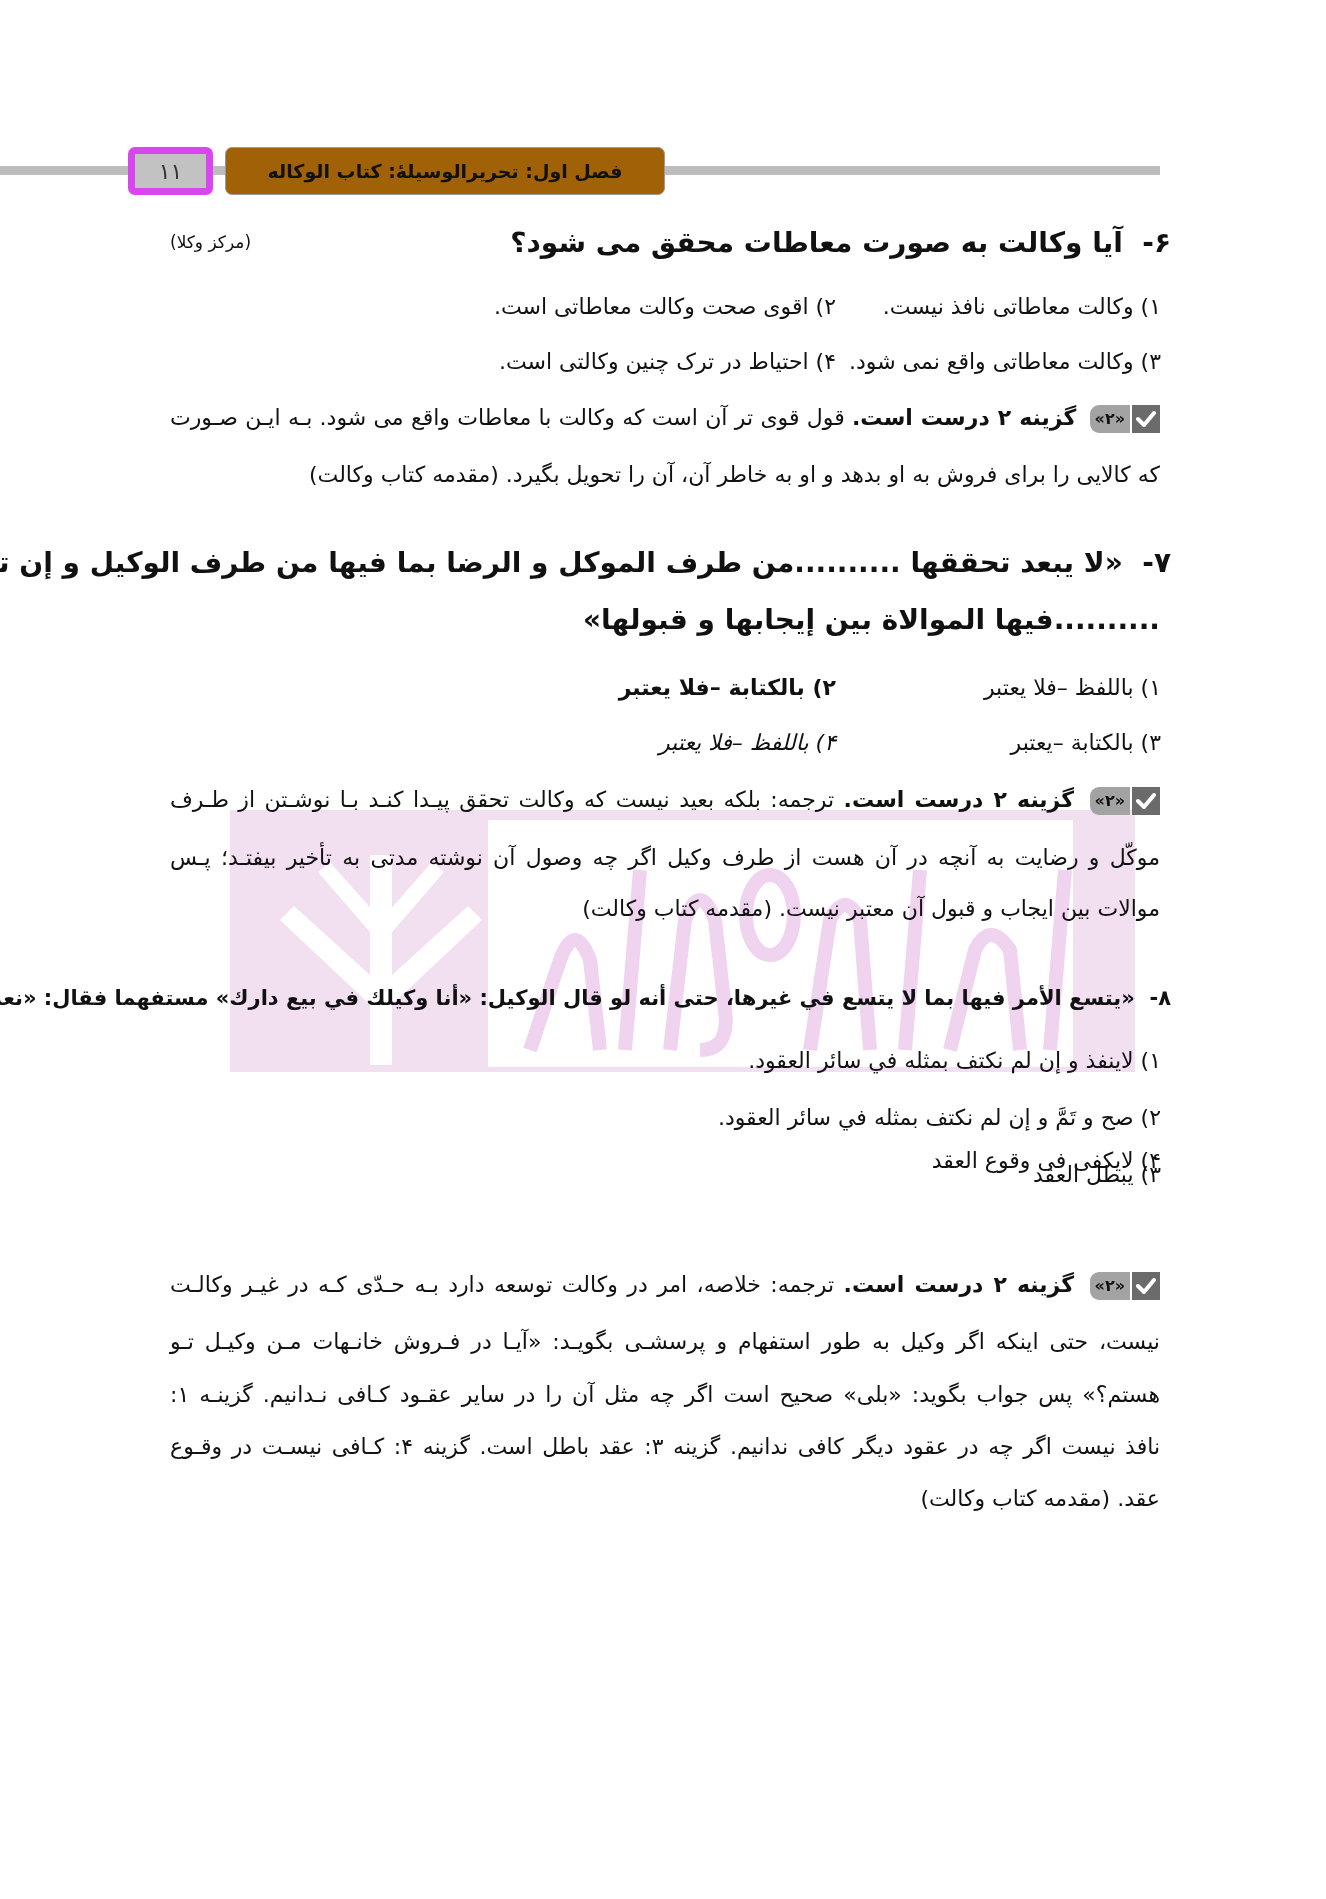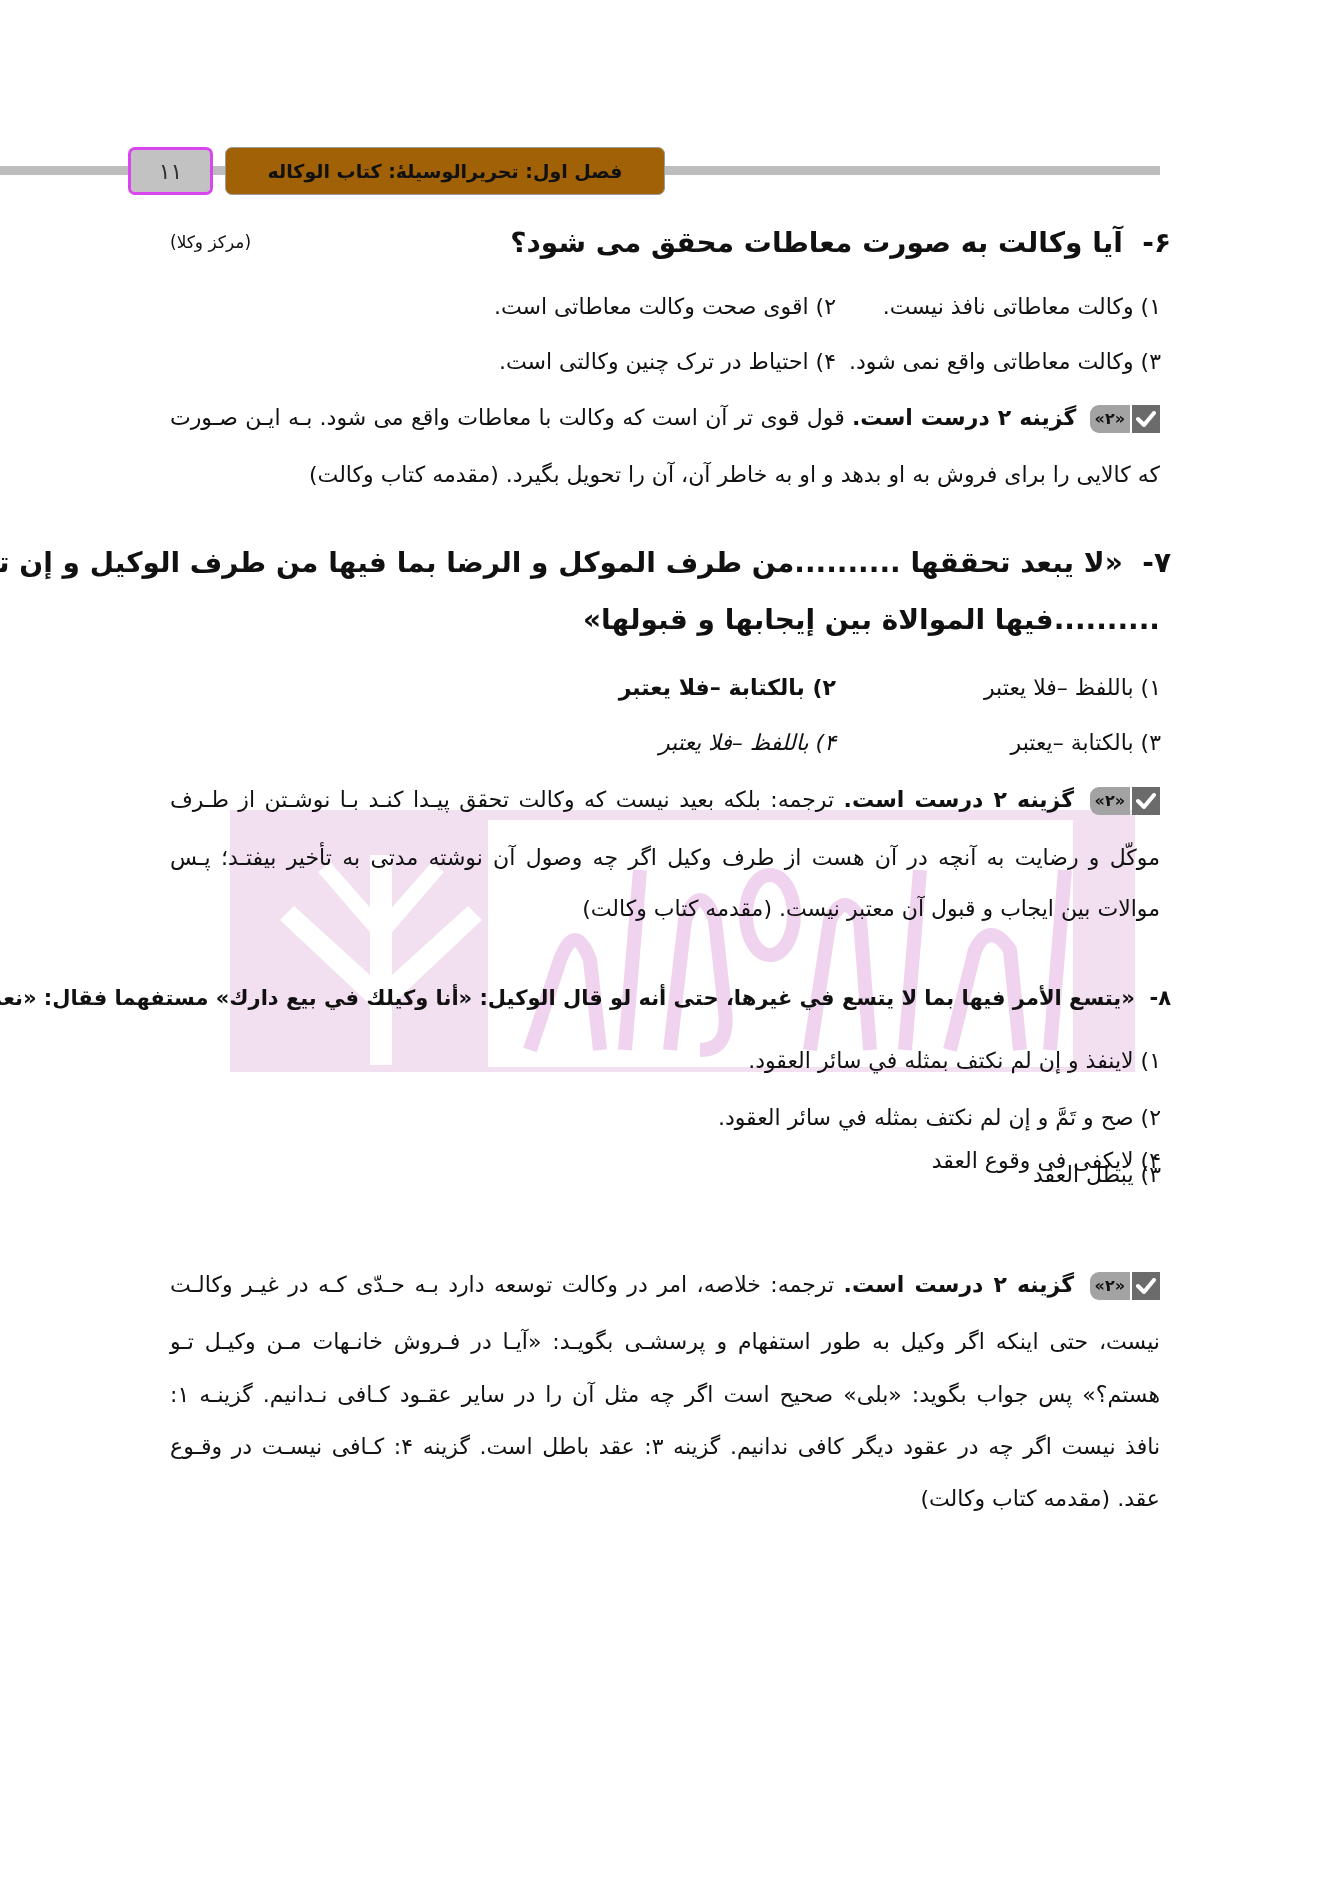--- a/index.html
+++ b/index.html
@@ -25,21 +25,21 @@
     height: 9px;
     background: #bdbdbd;
   }
   .hdr-num {
     position: absolute;
     left: 128px;
     top: 147px;
     width: 85px;
     height: 48px;
     background: #c2c2c2;
-    border: 3px solid #d946ef;
+    border: 7px solid #d946ef;
     border-radius: 7px;
     box-sizing: border-box;
     display: flex;
     align-items: center;
     justify-content: center;
     font-size: 22px;
     color: #333333;
   }
   .hdr-title {
     position: absolute;

